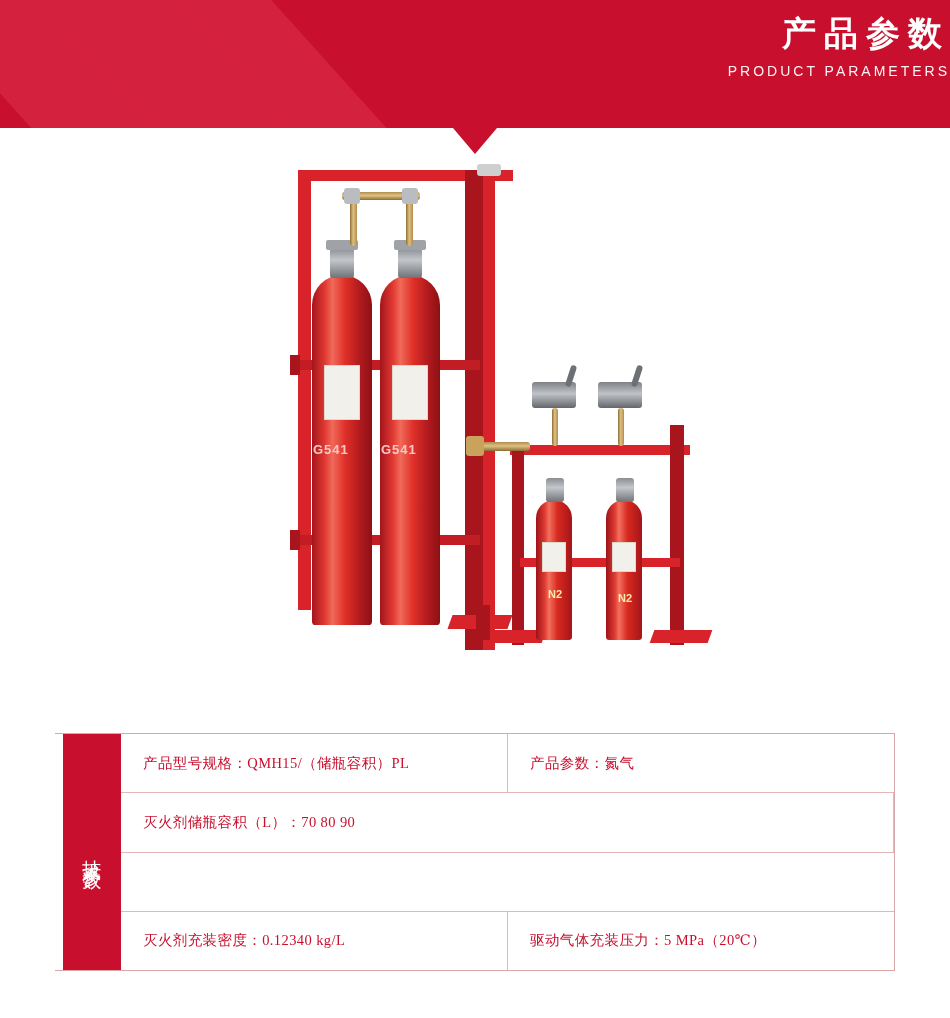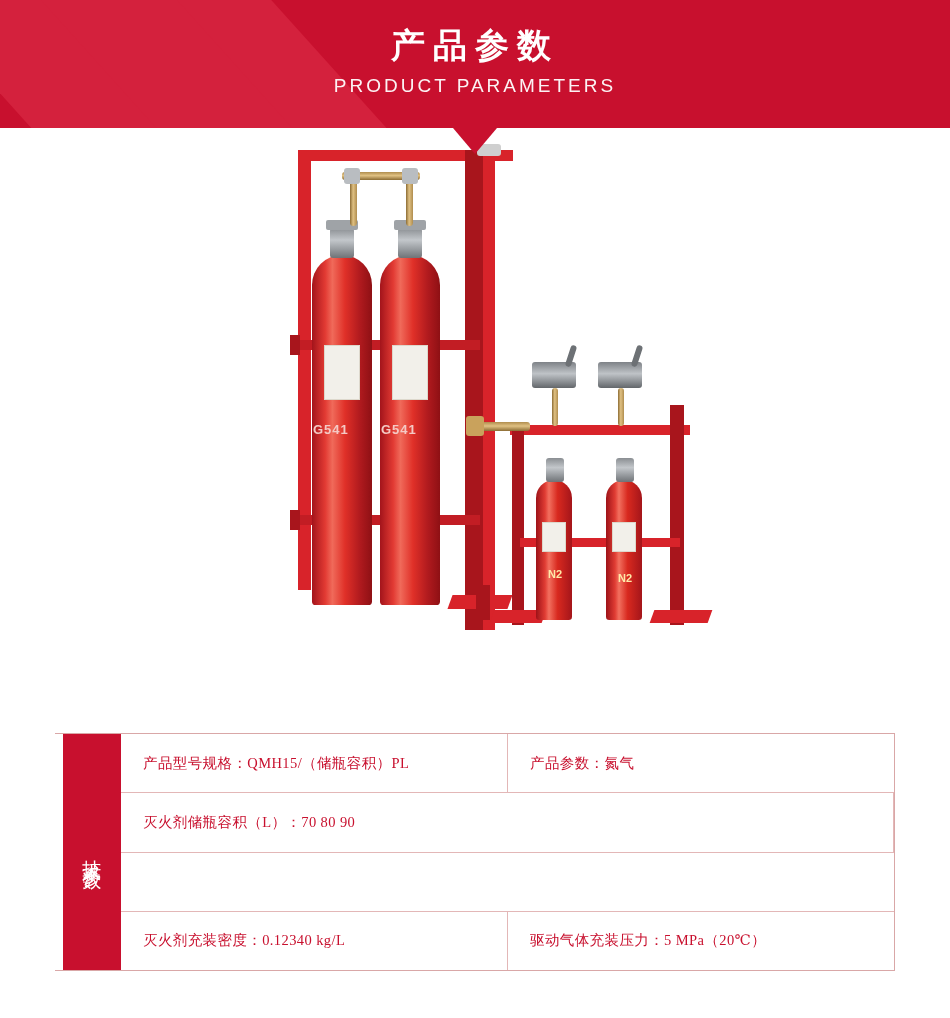--- a/index.html
+++ b/index.html
@@ -31,33 +31,33 @@
     transform: rotate(-42deg);
     transform-origin: top left;
   }
   .stripe-a { left: -120px; top: -40px; width: 250px; height: 420px; background:#d21b38; }
   .stripe-b { left: -40px;  top: -90px; width: 120px; height: 460px; background:#bd0c29; }
   .stripe-c { left: 60px;   top: -130px; width: 70px;  height: 470px; background:#d6253f; }
 
   .banner-inner {
     position: relative;
     z-index: 3;
-    text-align: center;
-    padding-top: 24px;
+    text-align: right;
+    padding-top: 12px;
   }
   .banner-title {
     color: #ffffff;
     font-size: 34px;
     letter-spacing: 8px;
     font-weight: bold;
     line-height: 1.25;
   }
   .banner-sub {
     color: #ffffff;
-    font-size: 19px;
+    font-size: 14px;
     letter-spacing: 3px;
     margin-top: 8px;
     opacity: .95;
   }
   
   .banner-notch {
     position: absolute;
     left: 50%;
     top: 128px;
     margin-left: -22px;
@@ -72,21 +72,21 @@
   
   .product-area {
     position: relative;
     width: 950px;
     height: 600px;
     background: #ffffff;
   }
   .product-stage {
     position: absolute;
     left: 280px;
-    top: 12px;
+    top: 32px;
     width: 440px;
     height: 510px;
   }
 
   
   .f { position: absolute; background: #d8232a; }
   .f-dark { position: absolute; background: #a8151c; }
   .f-mid { position: absolute; background: #c21d24; }
 
   .shadow-strip {

